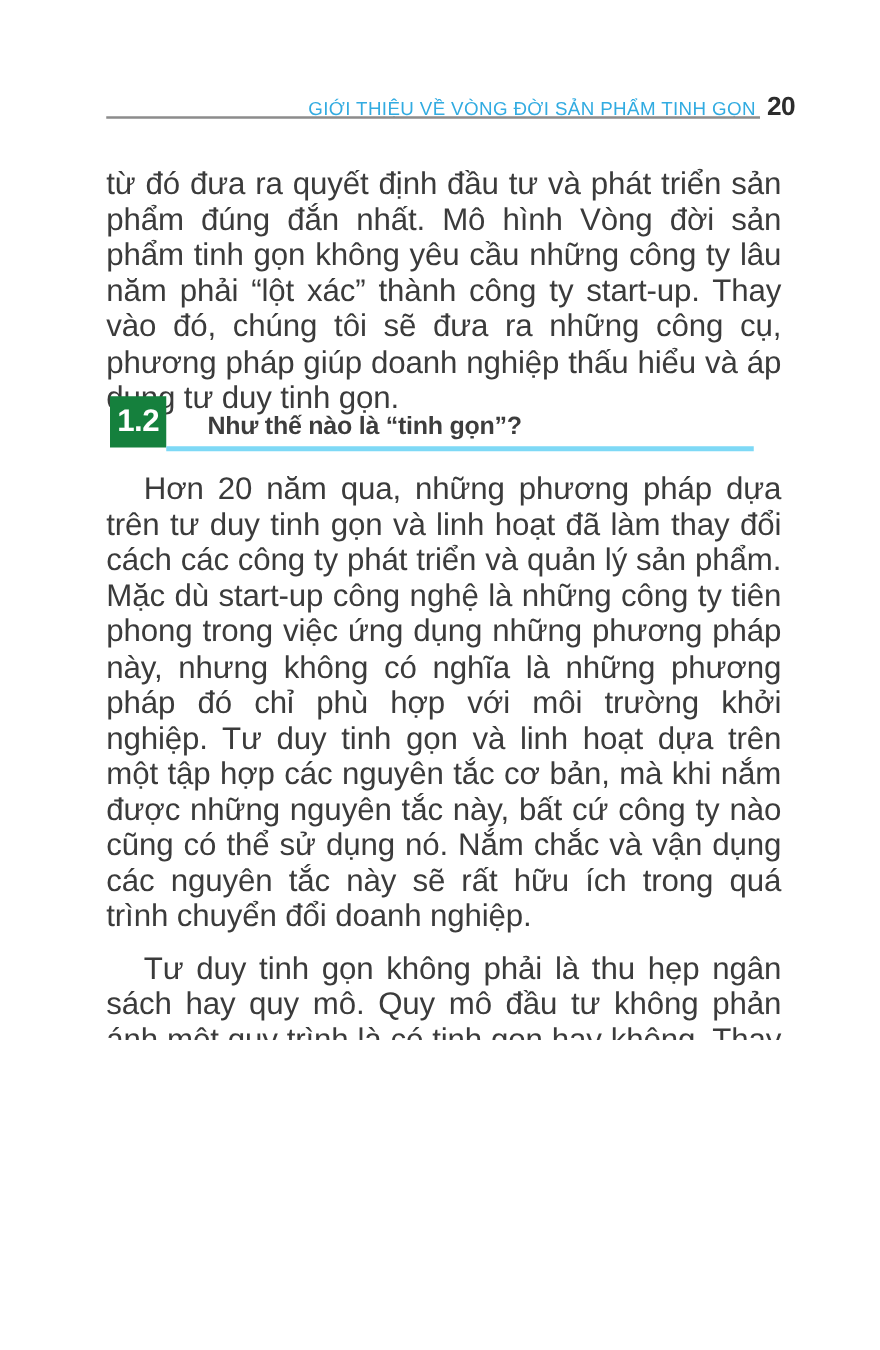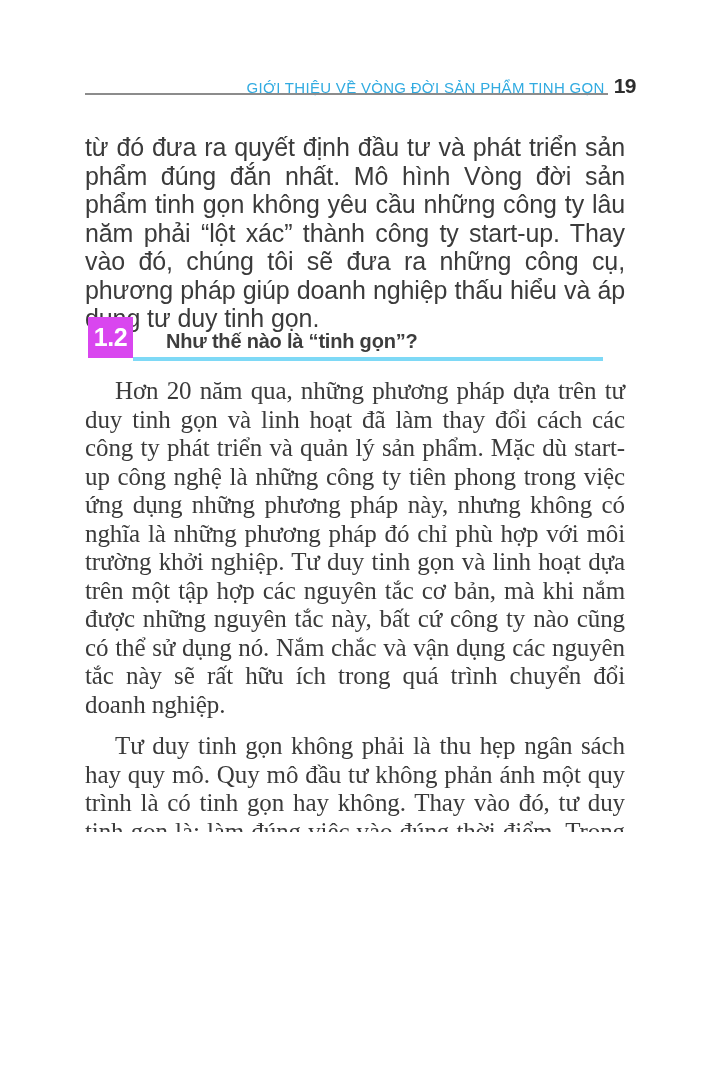--- a/index.html
+++ b/index.html
@@ -58,37 +58,36 @@
     font-size: 25px;
     line-height: 28.5px;
     text-align: justify;
     letter-spacing: -0.1px;
   }
   .body-text p {
     margin: 0 0 13px 0;
   }
   .body-text p.indent {
     text-indent: 30px;
-    font-family: Liberation Serif, serif;
   }
   .para-continuation {
     top: 133px;
   }
   .body-block {
     top: 377px;
   }
 
   
   .section-num-box {
     position: absolute;
     left: 88px;
     top: 317px;
     width: 45px;
     height: 41px;
-    background: #d946ef;
+    background: #15803d;
     color: #ffffff;
     font-size: 25px;
     font-weight: 700;
     display: flex;
     align-items: center;
     justify-content: center;
     letter-spacing: -0.5px;
   }
   .section-title {
     position: absolute;
@@ -110,21 +109,21 @@
     background: #7ed9f6;
   }
 </style>
 </head>
 <body>
 
 <div class="page">
 
   <div class="header">
     <span class="running-title">GIỚI THIỆU VỀ VÒNG ĐỜI SẢN PHẨM TINH GỌN</span>
-    <span class="page-number">19</span>
+    <span class="page-number">20</span>
   </div>
   <div class="header-rule"></div>
 
   <div class="body-text para-continuation">
     <p>từ đó đưa ra quyết định đầu tư và phát triển sản phẩm đúng đắn nhất. Mô hình Vòng đời sản phẩm tinh gọn không yêu cầu những công ty lâu năm phải “lột xác” thành công ty start-up. Thay vào đó, chúng tôi sẽ đưa ra những công cụ, phương pháp giúp doanh nghiệp thấu hiểu và áp dụng tư duy tinh gọn.</p>
   </div>
 
   <div class="section-num-box">1.2</div>
   <h2 class="section-title">Như thế nào là “tinh gọn”?</h2>
   <div class="section-rule"></div>

